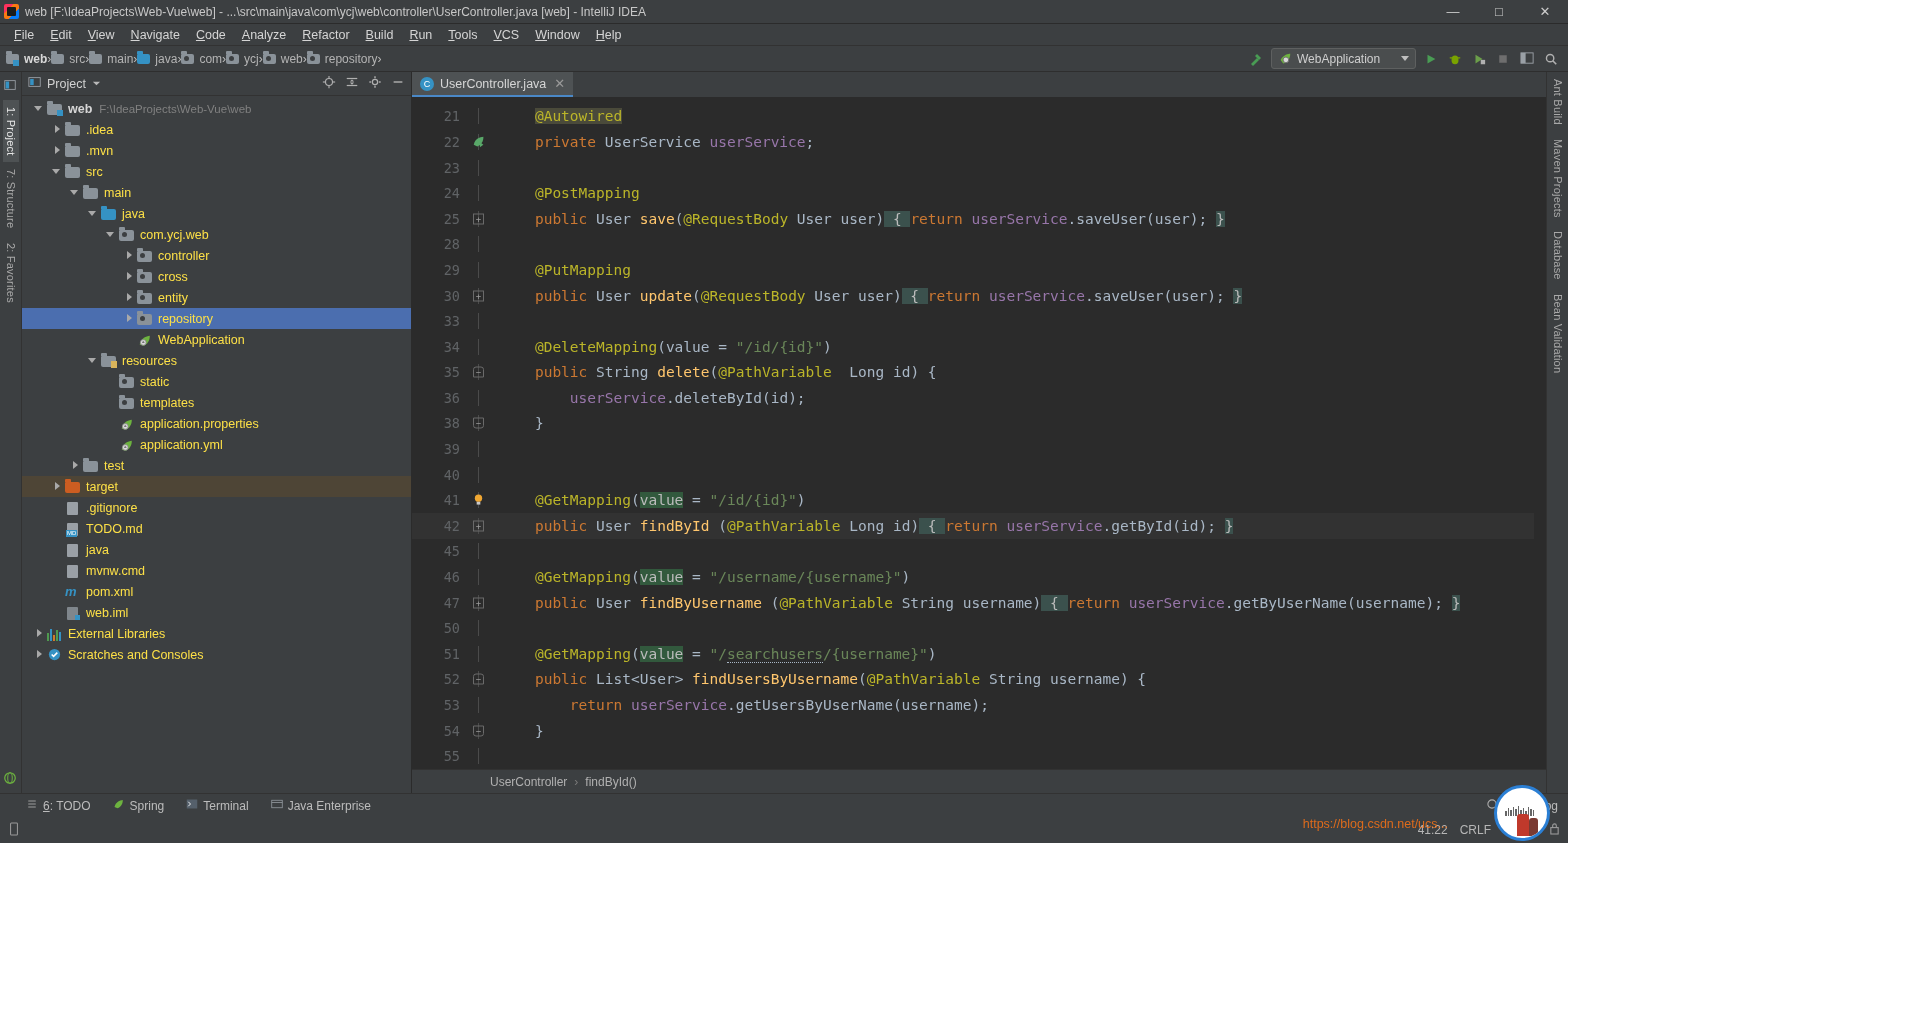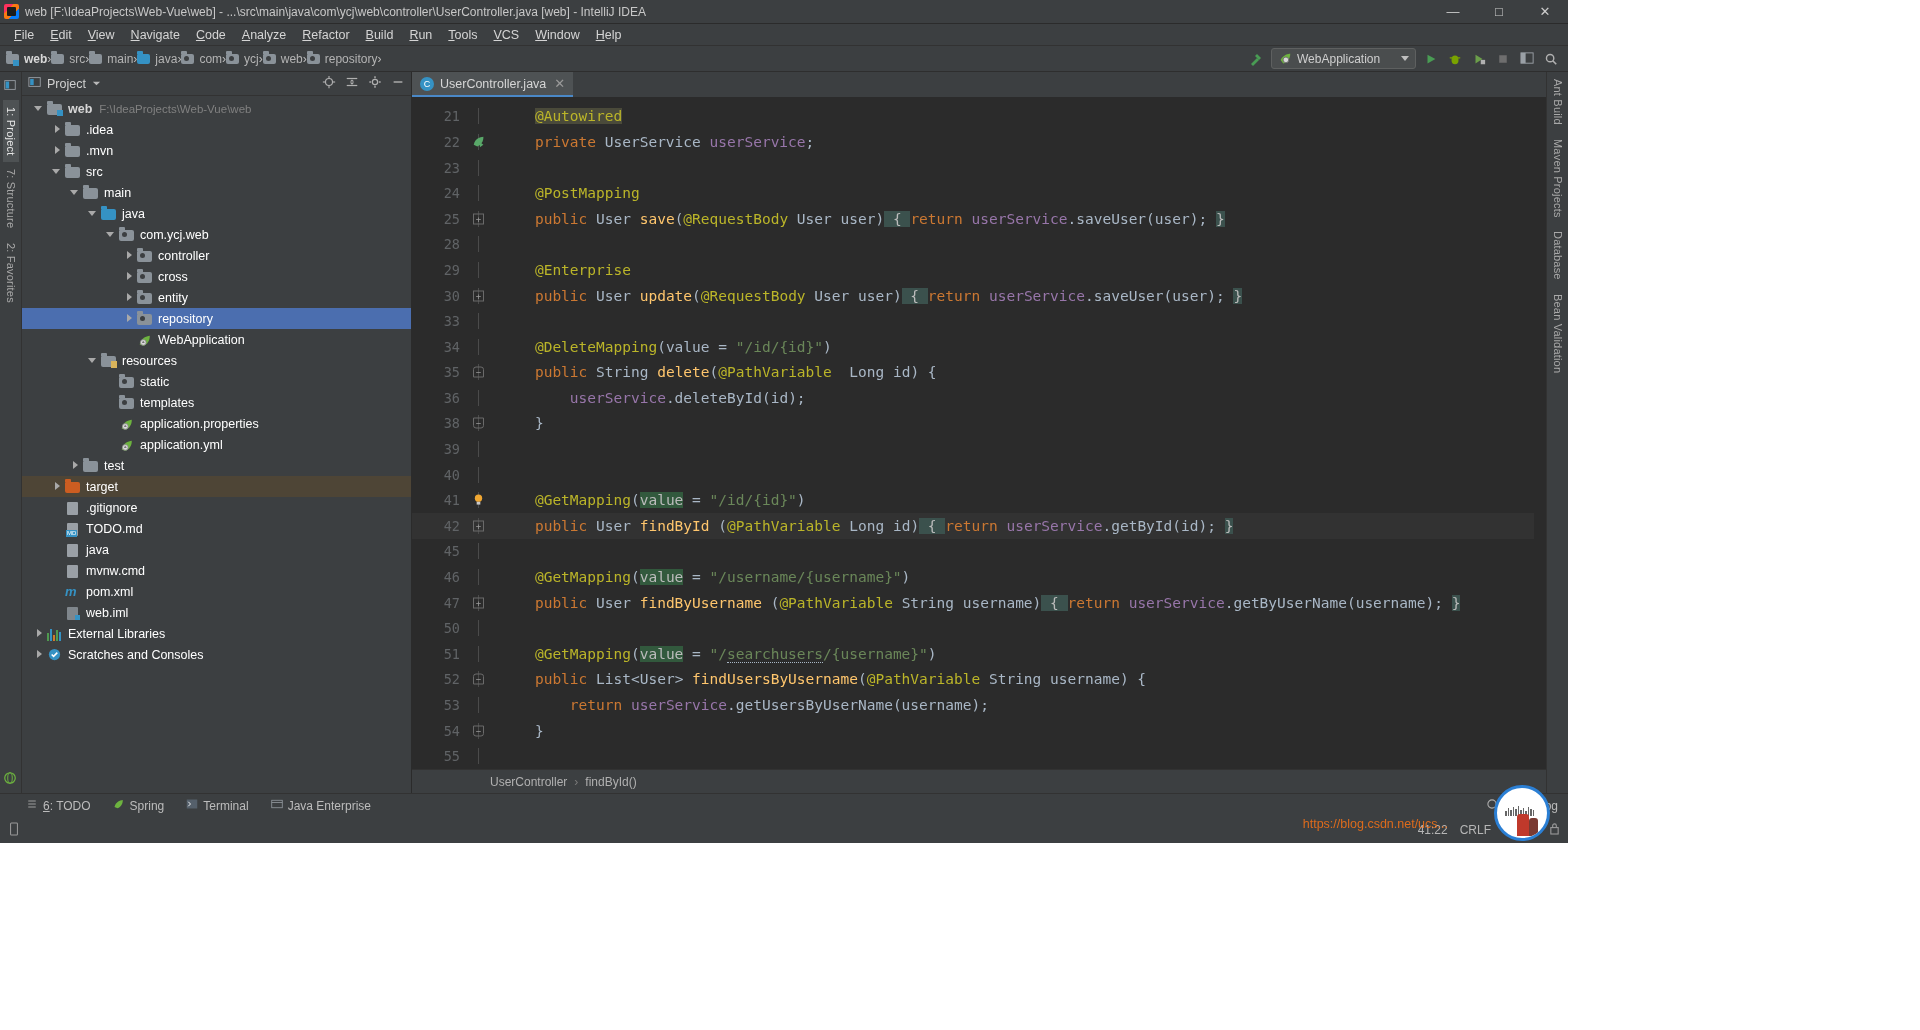--- a/index.html
+++ b/index.html
@@ -96,21 +96,21 @@
   .node.target-row { background: #4e4536; }
   .arrow { width: 11px; height: 11px; flex: 0 0 11px; position: relative; margin-right: 2px; }
   .arrow.right::before {
     content: ""; position: absolute; left: 3px; top: 1px;
     border-left: 5px solid #a9a9a9; border-top: 4.5px solid transparent; border-bottom: 4.5px solid transparent;
   }
   .arrow.down::before {
     content: ""; position: absolute; left: 0px; top: 3px;
     border-top: 5px solid #a9a9a9; border-left: 4.5px solid transparent; border-right: 4.5px solid transparent;
   }
-  .nlabel { color: #ffffff; }
+  .nlabel { color: #fde047; }
   .nlabel.bold { font-weight: bold; color: #d6d6d6; }
   .npath { color: #808080; margin-left: 7px; font-size: 11.5px; }
   
   .ic { width: 16px; height: 16px; flex: 0 0 16px; margin-right: 5px; position: relative; }
   .fold { width: 15px; height: 11px; background: #8a9299; border-radius: 1px 2px 2px 2px; position: absolute; top: 3px; left: 0; }
   .fold::before { content: ""; position: absolute; top: -3px; left: 0; width: 6px; height: 3px; background: #8a9299; border-radius: 1px 1px 0 0; }
   .fold.blue { background: #3592c4; }
   .fold.blue::before { background: #3592c4; }
   .fold.orange { background: #cc5d21; }
   .fold.orange::before { background: #cc5d21; }
@@ -692,21 +692,21 @@
         <div class="code-scroll" id="code">
             <div class="code-line"><span class="ln"><span class="fold-line"></span>21</span><span class="codetext"><span class="pl">    </span><span class="ann ann" style="background:#4a4a3a">@Autowired</span></span></div>
             <div class="code-line"><span class="ln"><span class="fold-line"></span>22<span class="gut-run"><svg viewBox="0 0 16 16" width="14" height="14">
                     <path d="M2 11C3.5 4 9 2.2 13 2c.3 4.6-2.3 9.6-7 11z" fill="#59a869"></path>
                     <path d="M9 8l4 3-4 3z" fill="#59a869"></path>
                   </svg></span></span><span class="codetext"><span class="pl">    </span><span class="kw">private</span><span class="pl"> </span><span class="typ">UserService</span><span class="pl"> </span><span class="fld">userService</span><span class="pl">;</span></span></div>
             <div class="code-line"><span class="ln"><span class="fold-line"></span>23</span><span class="codetext"></span></div>
             <div class="code-line"><span class="ln"><span class="fold-line"></span>24</span><span class="codetext"><span class="pl">    </span><span class="ann">@PostMapping</span></span></div>
             <div class="code-line"><span class="ln"><span class="fold-line"></span>25<span class="fold-mark">+</span></span><span class="codetext"><span class="pl">    </span><span class="kw">public</span><span class="pl"> </span><span class="typ">User</span><span class="pl"> </span><span class="mth">save</span><span class="pl">(</span><span class="ann">@RequestBody</span><span class="pl"> </span><span class="typ">User</span><span class="pl"> </span><span class="pl">user</span><span class="pl">)</span><span class="sel-brace"> { </span><span class="kw">return</span><span class="pl"> </span><span class="fld">userService</span><span class="pl">.</span><span class="pl">saveUser</span><span class="pl">(</span><span class="pl">user</span><span class="pl">); </span><span class="sel-brace">}</span></span></div>
             <div class="code-line"><span class="ln"><span class="fold-line"></span>28</span><span class="codetext"></span></div>
-            <div class="code-line"><span class="ln"><span class="fold-line"></span>29</span><span class="codetext"><span class="pl">    </span><span class="ann">@Enterprise</span></span></div>
+            <div class="code-line"><span class="ln"><span class="fold-line"></span>29</span><span class="codetext"><span class="pl">    </span><span class="ann">@PutMapping</span></span></div>
             <div class="code-line"><span class="ln"><span class="fold-line"></span>30<span class="fold-mark">+</span></span><span class="codetext"><span class="pl">    </span><span class="kw">public</span><span class="pl"> </span><span class="typ">User</span><span class="pl"> </span><span class="mth">update</span><span class="pl">(</span><span class="ann">@RequestBody</span><span class="pl"> </span><span class="typ">User</span><span class="pl"> </span><span class="pl">user</span><span class="pl">)</span><span class="sel-brace"> { </span><span class="kw">return</span><span class="pl"> </span><span class="fld">userService</span><span class="pl">.</span><span class="pl">saveUser</span><span class="pl">(</span><span class="pl">user</span><span class="pl">); </span><span class="sel-brace">}</span></span></div>
             <div class="code-line"><span class="ln"><span class="fold-line"></span>33</span><span class="codetext"></span></div>
             <div class="code-line"><span class="ln"><span class="fold-line"></span>34</span><span class="codetext"><span class="pl">    </span><span class="ann">@DeleteMapping</span><span class="pl">(</span><span class="pl">value</span><span class="pl"> = </span><span class="str">"/id/{id}"</span><span class="pl">)</span></span></div>
             <div class="code-line"><span class="ln"><span class="fold-line"></span>35<span class="fold-mark" style="border-radius:3px 3px 0 0;">−</span></span><span class="codetext"><span class="pl">    </span><span class="kw">public</span><span class="pl"> </span><span class="typ">String</span><span class="pl"> </span><span class="mth">delete</span><span class="pl">(</span><span class="ann">@PathVariable</span><span class="pl">  </span><span class="typ">Long</span><span class="pl"> </span><span class="pl">id</span><span class="pl">) {</span></span></div>
             <div class="code-line"><span class="ln"><span class="fold-line"></span>36</span><span class="codetext"><span class="pl">        </span><span class="fld">userService</span><span class="pl">.</span><span class="pl">deleteById</span><span class="pl">(</span><span class="pl">id</span><span class="pl">);</span></span></div>
             <div class="code-line"><span class="ln"><span class="fold-line"></span>38<span class="fold-mark" style="border-radius:0 0 3px 3px;">−</span></span><span class="codetext"><span class="pl">    </span><span class="pl">}</span></span></div>
             <div class="code-line"><span class="ln"><span class="fold-line"></span>39</span><span class="codetext"></span></div>
             <div class="code-line"><span class="ln"><span class="fold-line"></span>40</span><span class="codetext"></span></div>
             <div class="code-line"><span class="ln"><span class="fold-line"></span>41<span class="bulb"><svg viewBox="0 0 12 14" width="11" height="13">
                     <circle cx="6" cy="5" r="4" fill="#f0a732"></circle>

